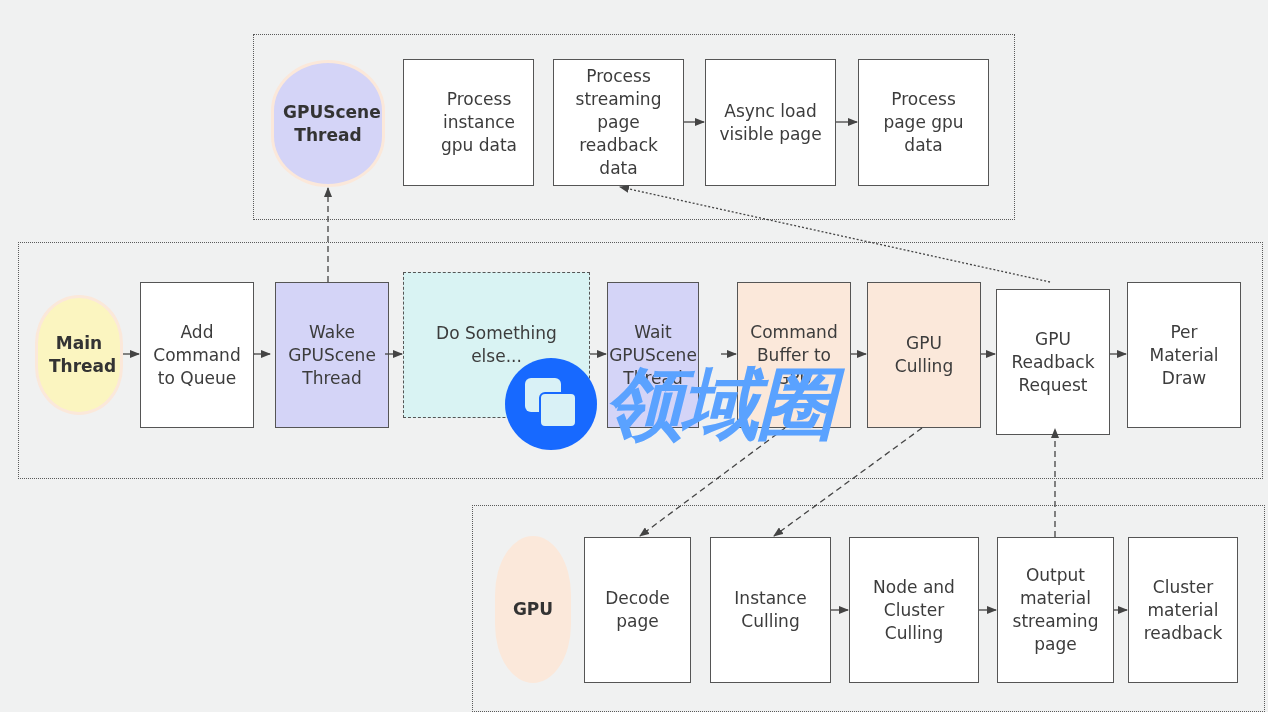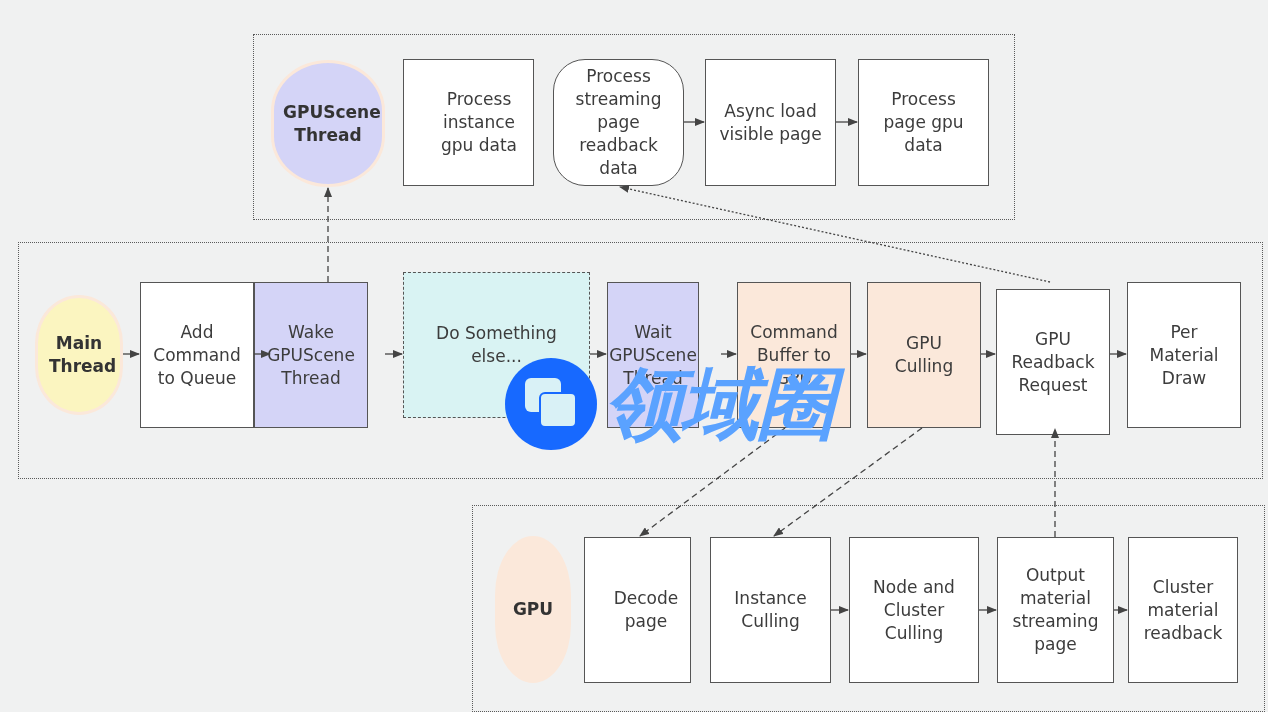--- a/index.html
+++ b/index.html
@@ -32,37 +32,37 @@
 <div class="lane" style="left:253px;top:34px;width:762px;height:186px;"></div>
 <div class="lane" style="left:18px;top:242px;width:1245px;height:237px;"></div>
 <div class="lane" style="left:472px;top:505px;width:793px;height:207px;"></div>
 
 <div class="pill" style="left:271px;top:60px;width:114px;height:127px;background:#d4d4f7;border:3px solid #fbe8da;">
   <span style="width:90px;display:block;">GPUScene Thread</span>
 </div>
 <div class="box" style="left:403px;top:59px;width:131px;height:127px;justify-content:flex-end;">
     <span style="width:100px">Process instance gpu data</span>
   </div>
-<div class="box" style="left:553px;top:59px;width:131px;height:127px;border-radius:32px;">
+<div class="box" style="left:553px;top:59px;width:131px;height:127px;">
     <span style="width:90px">Process streaming page readback data</span>
   </div>
 <div class="box" style="left:705px;top:59px;width:131px;height:127px;">
     <span style="width:115px">Async load visible page</span>
   </div>
 <div class="box" style="left:858px;top:59px;width:131px;height:127px;">
     <span style="width:95px">Process page gpu data</span>
   </div>
 
 <div class="pill" style="left:35px;top:295px;width:88px;height:120px;background:#fbf5c0;border:3px solid #fbe8da;">
   <span style="width:60px;display:block;">Main Thread</span>
 </div>
 <div class="box" style="left:140px;top:282px;width:114px;height:146px;background:#fff;">
     <span style="width:100px">Add Command to Queue</span>
   </div>
-<div class="box" style="left:254px;top:282px;width:114px;height:146px;background:#d4d4f7;">
+<div class="box" style="left:275px;top:282px;width:114px;height:146px;background:#d4d4f7;">
     <span style="width:100px">Wake GPUScene Thread</span>
   </div>
 <div class="box dashed" style="left:403px;top:272px;width:187px;height:146px;background:#d9f3f3;">
     <span style="width:140px">Do Something else...</span>
   </div>
 <div class="box" style="left:607px;top:282px;width:92px;height:146px;background:#d4d4f7;">
     <span style="width:100px">Wait GPUScene Thread</span>
   </div>
 <div class="box" style="left:737px;top:282px;width:114px;height:146px;background:#fbe8da;">
     <span style="width:90px">Command Buffer to GPU</span>
@@ -73,21 +73,21 @@
 <div class="box" style="left:996px;top:289px;width:114px;height:146px;background:#fff;">
     <span style="width:100px">GPU Readback Request</span>
   </div>
 <div class="box" style="left:1127px;top:282px;width:114px;height:146px;background:#fff;">
     <span style="width:80px">Per Material Draw</span>
   </div>
 
 <div class="pill" style="left:495px;top:536px;width:76px;height:147px;background:#fbe8da;">
   <span>GPU</span>
 </div>
-<div class="box" style="left:584px;top:537px;width:107px;height:146px;justify-content:flex-end;">
+<div class="box" style="left:584px;top:537px;width:107px;height:146px;">
     <span style="width:80px">Decode page</span>
   </div>
 <div class="box" style="left:710px;top:537px;width:121px;height:146px;">
     <span style="width:90px">Instance Culling</span>
   </div>
 <div class="box" style="left:849px;top:537px;width:130px;height:146px;">
     <span style="width:100px">Node and Cluster Culling</span>
   </div>
 <div class="box" style="left:997px;top:537px;width:117px;height:146px;">
     <span style="width:100px">Output material streaming page</span>

